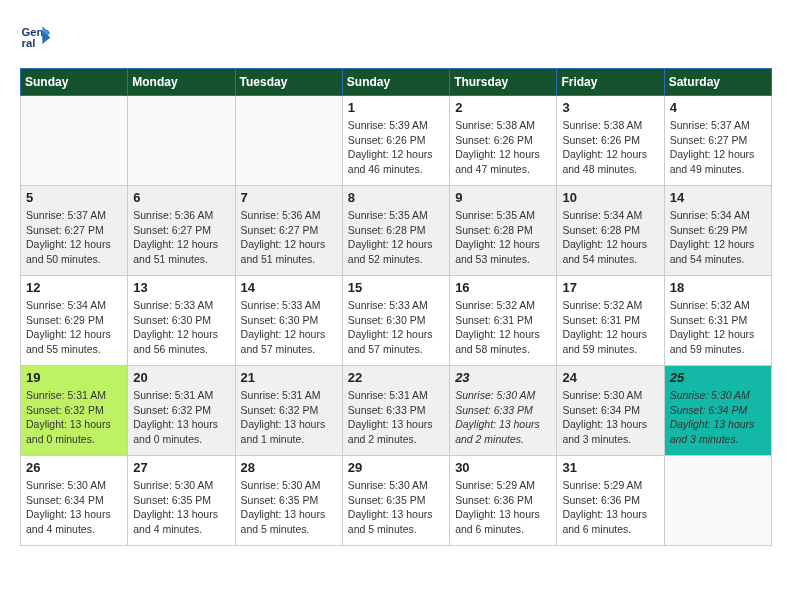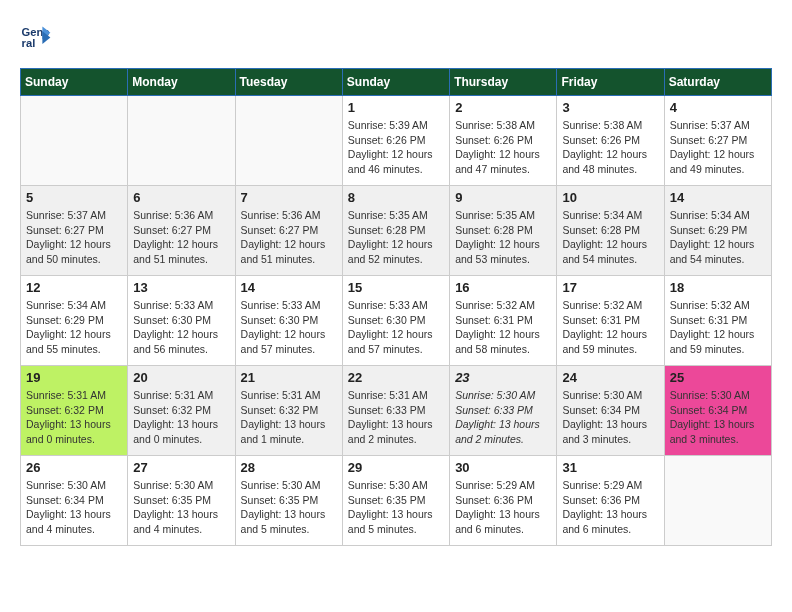--- a/index.html
+++ b/index.html
@@ -286,21 +286,21 @@
 Daylight: 13 hours
 and 2 minutes.</div>
         </td>
         <td style="background: rgb(240, 240, 240);">
           <div class="day-number">24</div>
           <div class="day-info" style="white-space: pre-line;">Sunrise: 5:30 AM
 Sunset: 6:34 PM
 Daylight: 13 hours
 and 3 minutes.</div>
         </td>
-        <td style="background: #ec4899;">
+        <td style="background: #14b8a6; font-style: italic;">
           <div class="day-number">25</div>
           <div class="day-info" style="white-space: pre-line;">Sunrise: 5:30 AM
 Sunset: 6:34 PM
 Daylight: 13 hours
 and 3 minutes.</div>
         </td>
       </tr>
       <tr style="background: rgb(255, 255, 255);">
         <td style="background: rgb(255, 255, 255);">
           <div class="day-number">26</div>

